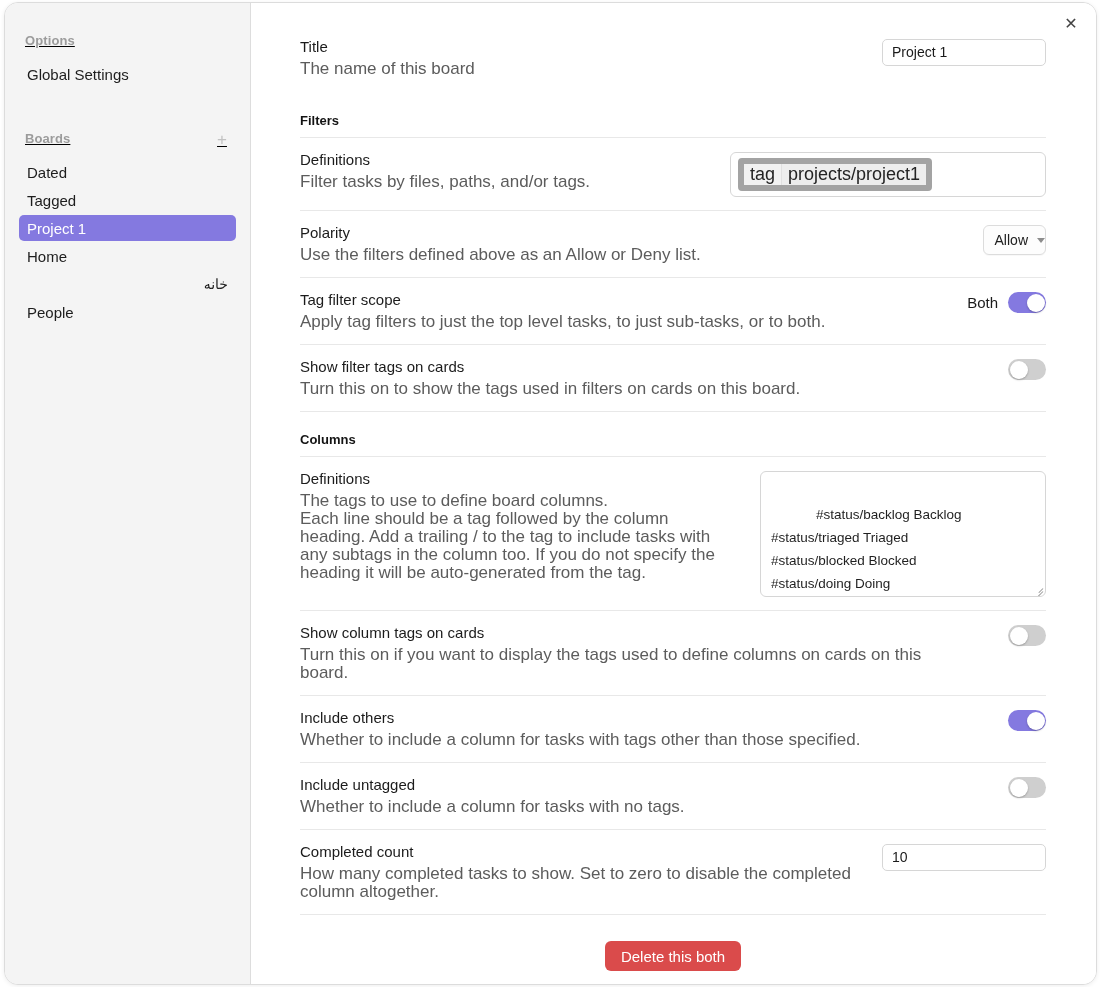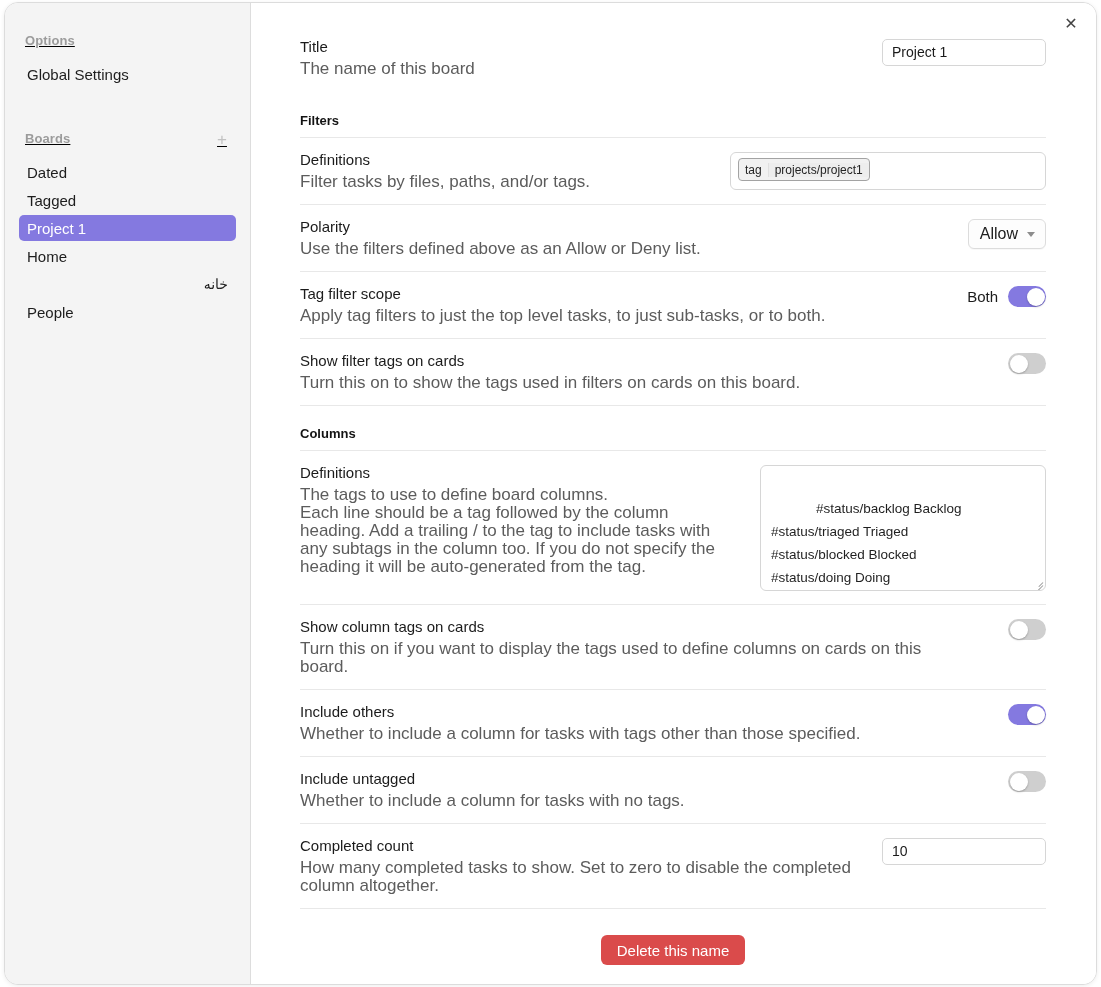--- a/index.html
+++ b/index.html
@@ -182,41 +182,41 @@
     box-sizing: border-box;
     display: flex;
     flex-wrap: wrap;
     gap: 5px;
     cursor: text;
   }
   .tag-pill {
     display: inline-flex;
     align-items: center;
     background: #f1f1f1;
-    border: 1px solid #a3a3a3;
+    border: 6px solid #a3a3a3;
     border-radius: 4px;
-    font-size: 12px;
+    font-size: 18px;
     color: #242424;
     height: 21px;
     padding: 0;
     overflow: hidden;
   }
   .tag-key { padding: 0 6px; }
   .tag-val { padding: 0 6px; background: #ededed; border-left: 1px solid #e0e0e0; }
 
   .select-box {
     display: inline-flex;
     align-items: center;
     gap: 9px;
     height: 28px;
-    padding: 0 10px 0 11px;
+    padding: 0 0 0 11px;
     border: 1px solid #dcdcdc;
     border-radius: 6px;
     background: #fdfdfd;
-    font-size: 16px;
+    font-size: 14px;
     color: #202020;
     cursor: pointer;
     box-shadow: 0 1px 1px rgba(0,0,0,0.03);
     text-align: right;
   }
   .caret {
     width: 0; height: 0;
     border-left: 4.5px solid transparent;
     border-right: 4.5px solid transparent;
     border-top: 5px solid #8d8d8d;
@@ -469,18 +469,18 @@
         <div class="row-left">
           <div class="row-title">Completed count</div>
           <div class="row-desc">How many completed tasks to show. Set to zero to disable the completed column altogether.</div>
         </div>
         <div class="row-right">
           <div class="text-input">10</div>
         </div>
       </div>
 
       <div class="delete-wrap">
-        <button class="delete-btn">Delete this name</button>
+        <button class="delete-btn">Delete this both</button>
       </div>
 
     </div>
   </div>
 </div>
 
 </body></html>

